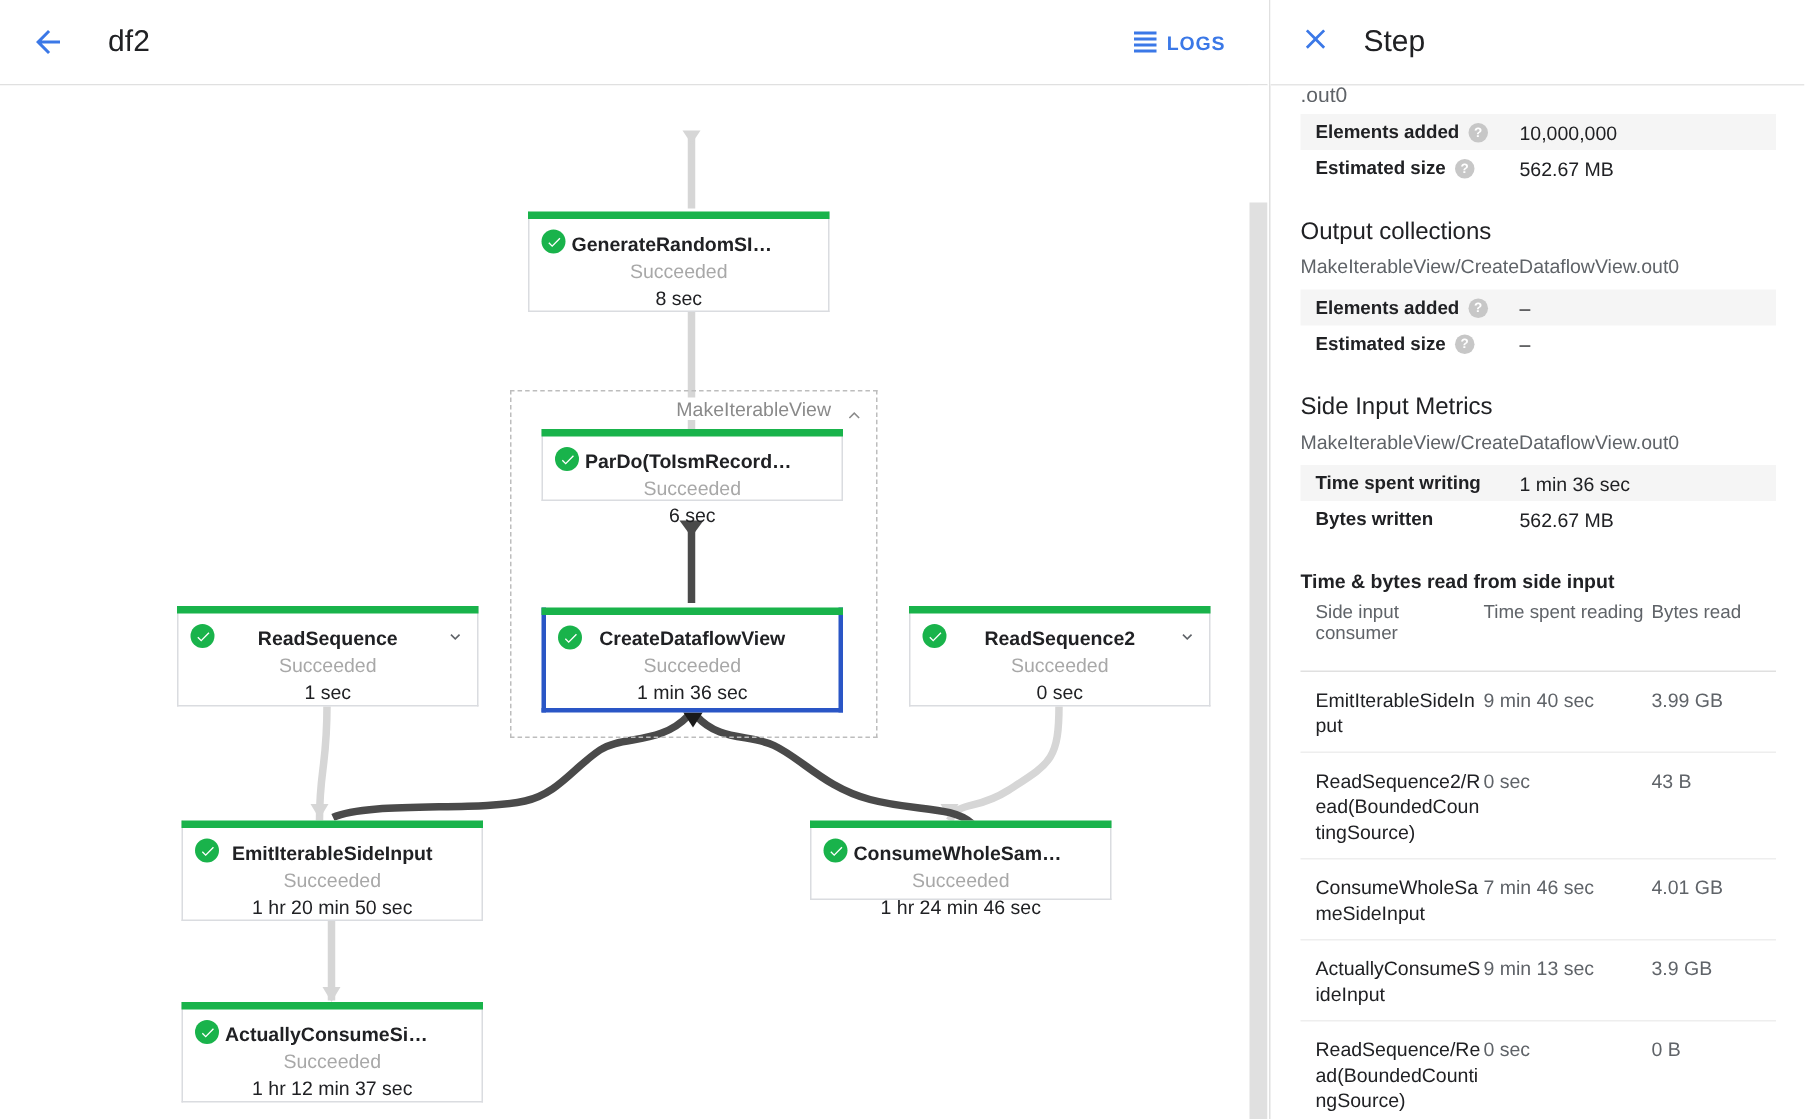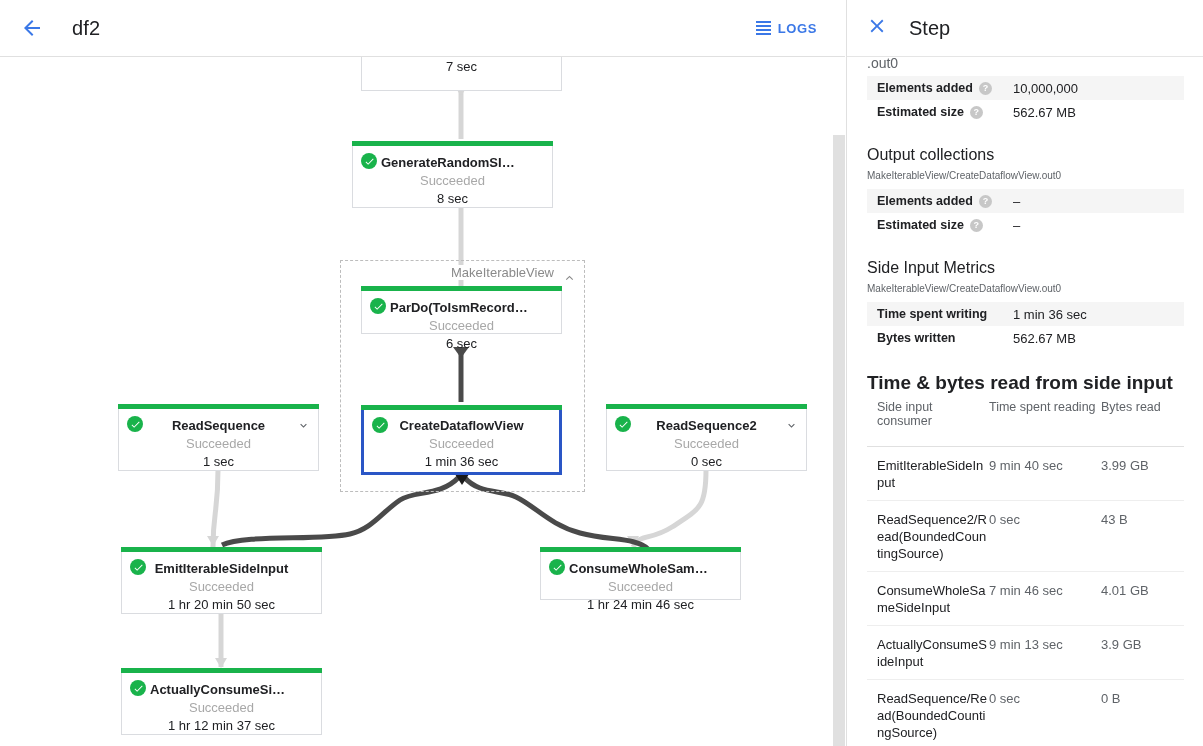--- a/index.html
+++ b/index.html
@@ -133,24 +133,24 @@
     width: 13px; height: 13px; border-radius: 50%; background: #c7c7c7;
     color: #fff; font-size: 9px; font-weight: 700; line-height: 13px;
     text-align: center; display: inline-block; cursor: pointer;
   }
   .metric-value { color: #202124; font-size: 13px; font-weight: 400; }
 
   .sec-title {
     font-size: 16px; color: #202124; margin: 22px 0 0 20px; font-weight: 400;
   }
   .sec-sub {
-    font-size: 10px; color: #5f6368; margin: 6px 0 0 20px;
+    font-size: 13px; color: #5f6368; margin: 6px 0 0 20px;
   }
   .sub-bold {
-    font-size: 19px; font-weight: 700; color: #202124; margin: 22px 16px 0 20px;
+    font-size: 13px; font-weight: 700; color: #202124; margin: 22px 16px 0 20px;
   }
 
   
   .si-table { margin: 6px 20px 0 20px; width: 317px; }
   .si-head {
     display: flex; border-bottom: 1px solid #e0e0e0; padding-bottom: 18px;
   }
   .si-head div { font-size: 12.5px; color: #5f6368; }
   .si-c1 { width: 122px; padding-left: 10px; }
   .si-c2 { width: 112px; }
@@ -208,27 +208,20 @@
 
       <path d="M459,420 C440,440 415,433 400,443 C382,455 372,472 350,477 C320,484 245,477 222,488" stroke="#4a4a4a" stroke-width="5" fill="none"></path>
 
       <path d="M464,420 C480,438 500,432 516,440 C535,449 550,468 580,476 C610,484 635,480 648,492" stroke="#4a4a4a" stroke-width="5" fill="none"></path>
       <polygon points="453,414 471,414 462,428" fill="#1a1a1a"></polygon>
 
       <path d="M221,556 L221,610" stroke="#d6d6d6" stroke-width="5" fill="none"></path>
       <polygon points="215,601 227,601 221,611" fill="#d6d6d6"></polygon>
     </svg>
 
-    <div class="node-partial" style="left:361px; top:-28px; width:201px; height:62px;">
-      <div class="node-body" style="padding-top:10px;">
-        <div class="node-title"></div>
-        <div class="node-status">Succeeded</div>
-        <div class="node-time">7 sec</div>
-      </div>
-    </div>
 
     <div class="node" style="left:352px; top:84px; width:201px; height:67px;">
       <div class="topbar-green"></div>
       <div class="node-body">
         <span class="check">
           <svg width="11" height="11" viewBox="0 0 24 24">
               <path fill="#fff" d="M9 16.2 4.8 12l-1.4 1.4L9 19 21 7l-1.4-1.4z"></path>
             </svg>
         </span>
         <div class="node-title">GenerateRandomSIData</div>

